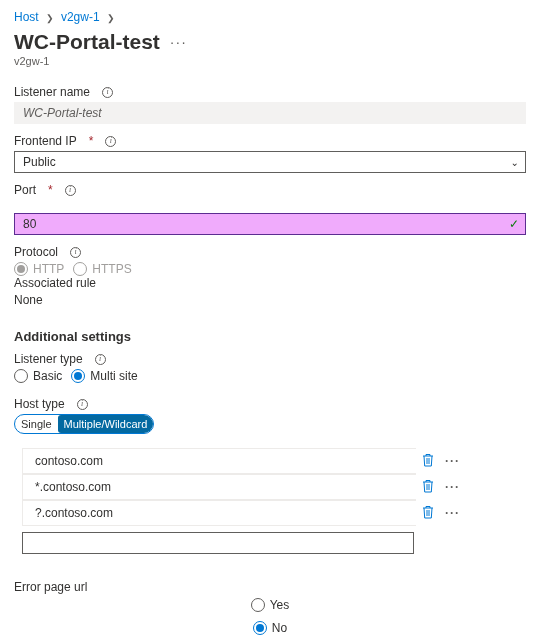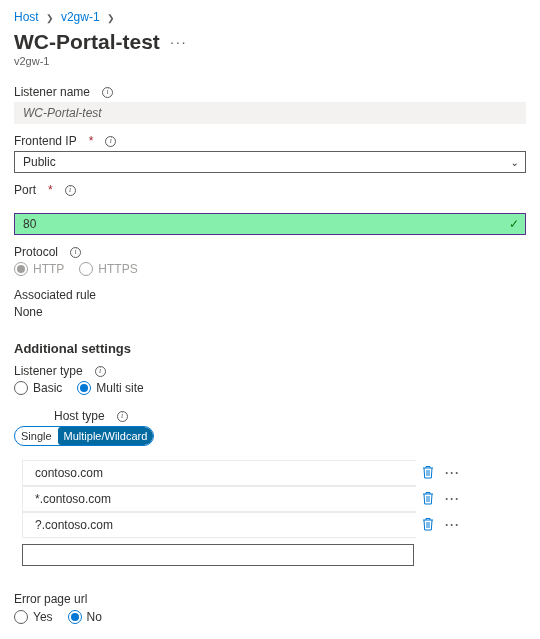--- a/index.html
+++ b/index.html
@@ -10,32 +10,32 @@
   .title-row { display: flex; align-items: center; gap: 10px; }
   h1 { font-size: 21px; font-weight: 600; margin: 0 0 0 0; }
   .ellipsis { font-size: 14px; color: #605e5c; cursor: pointer; letter-spacing:1px; }
   .subtitle { font-size: 11px; color: #605e5c; margin-top: 1px; margin-bottom: 18px; }
   .label-row { display: flex; align-items: center; gap: 12px; margin-bottom: 3px; margin-top: 10px; font-size: 12px; color: #323130;}
   .req { color: #a4262c; }
   .info-icn { width: 11px; height: 11px; border: 1px solid #605e5c; border-radius: 50%; display: inline-flex; align-items: center; justify-content: center; font-size: 8px; color: #605e5c; font-style: italic; font-family: Georgia, serif; line-height: 1;}
   .ro-input { background: #f3f2f1; border: 1px solid #f3f2f1; height: 22px; width: 100%; padding: 3px 8px; font-size: 12px; color: #605e5c; font-style: italic;}
   .dropdown { border: 1px solid #605e5c; height: 22px; width: 100%; display: flex; align-items: center; justify-content: space-between; padding: 0 6px 0 8px; font-size: 12px; background:#fff;}
   .dropdown .chev { font-size: 10px; color: #323130; }
-  .port-box { border: 1px solid #5c2d91; height: 22px; width: 100%; display: flex; align-items: center; justify-content: space-between; padding: 0 6px 0 8px; font-size: 12px; background:#86efac;margin-top:16px;}
+  .port-box { border: 1px solid #5c2d91; height: 22px; width: 100%; display: flex; align-items: center; justify-content: space-between; padding: 0 6px 0 8px; font-size: 12px; background:#f0abfc;margin-top:16px;}
   .check { color: #107c10; font-size: 12px; }
-  .radio-row { display: flex; gap: 15px; align-items: center; margin-top: 2px;}
+  .radio-row { display: flex; gap: 9px; align-items: center; margin-top: 2px;}
   .radio { display: flex; align-items: center; gap: 5px; font-size: 12px; }
   .radio .r-o { width: 14px; height: 14px; border-radius: 50%; border: 1px solid #605e5c; display: inline-flex; align-items: center; justify-content: center; }
   .radio.disabled .r-o { border-color: #a19f9d; }
   .radio.disabled { color: #a19f9d; }
   .radio.selected .r-o { border-color: #0078d4; }
   .radio.selected .r-o::after { content:""; width:8px; height:8px; border-radius:50%; background:#0078d4; display:block;}
   .radio.disabled.selected .r-o { border-color: #a19f9d; }
   .radio.disabled.selected .r-o::after { background:#a19f9d; }
-  .assoc { margin-top: 12px; }
+  .assoc { margin-top: 0; }
   .assoc .val { margin-top: 3px; }
   .subheader { font-size: 13px; font-weight: 600; margin-top: 22px; margin-bottom: 8px; }
   .pill-group { display: inline-flex; border: 1px solid #0078d4; border-radius: 11px; overflow: hidden; height: 20px; align-items:center;}
   .pill { padding: 2px 6px; font-size: 11px; color: #323130; display:flex; align-items:center; height:100%;}
   .pill.active { background: #0369a1; color: #fff; border-radius: 3px;}
   .hostnames { margin: 14px 0 0 8px; width: 438px; }
   .hn-label { font-size: 12px; margin-bottom: 6px; }
   .hn-row { display: flex; align-items: center; height: 26px; }
   .hn-cell { flex: 1; border: 1px solid #edebe9; border-right: none; padding: 4px 12px; font-size: 12px; height:100%; display:flex; align-items:center;}
   .hn-actions { width: 44px; display: flex; align-items: center; justify-content: space-between; padding-left:6px;}
@@ -129,21 +129,21 @@
     <span class="r-o"></span>
     <span>Basic</span>
   </div>
   <div class="radio selected">
     <span class="r-o"></span>
     <span>Multi site</span>
   </div>
 </div>
 
 
-<div class="label-row" style="margin-top:14px;margin-left:40px;">
+<div class="label-row" style="margin-top:14px;">
   <span>Host type</span>
   <span class="info-icn">i</span>
 </div>
 <div class="pill-group">
   <div class="pill">Single</div>
   <div class="pill active">Multiple/Wildcard</div>
 </div>
 
 
 <div class="hostnames">
@@ -175,21 +175,21 @@
           <span class="dots">···</span>
         </div>
       </div>
     </div>
   <input class="hn-new" type="text" style="">
 </div>
 
 
 <div class="err-section">
   <div>Error page url</div>
-  <div class="radio-row" style="margin-top:4px;">
+  <div class="radio-row" style="margin-top:4px;flex-direction:column;">
     <div class="radio">
       <span class="r-o"></span>
       <span>Yes</span>
     </div>
     <div class="radio selected">
       <span class="r-o"></span>
       <span>No</span>
     </div>
   </div>
 </div>

